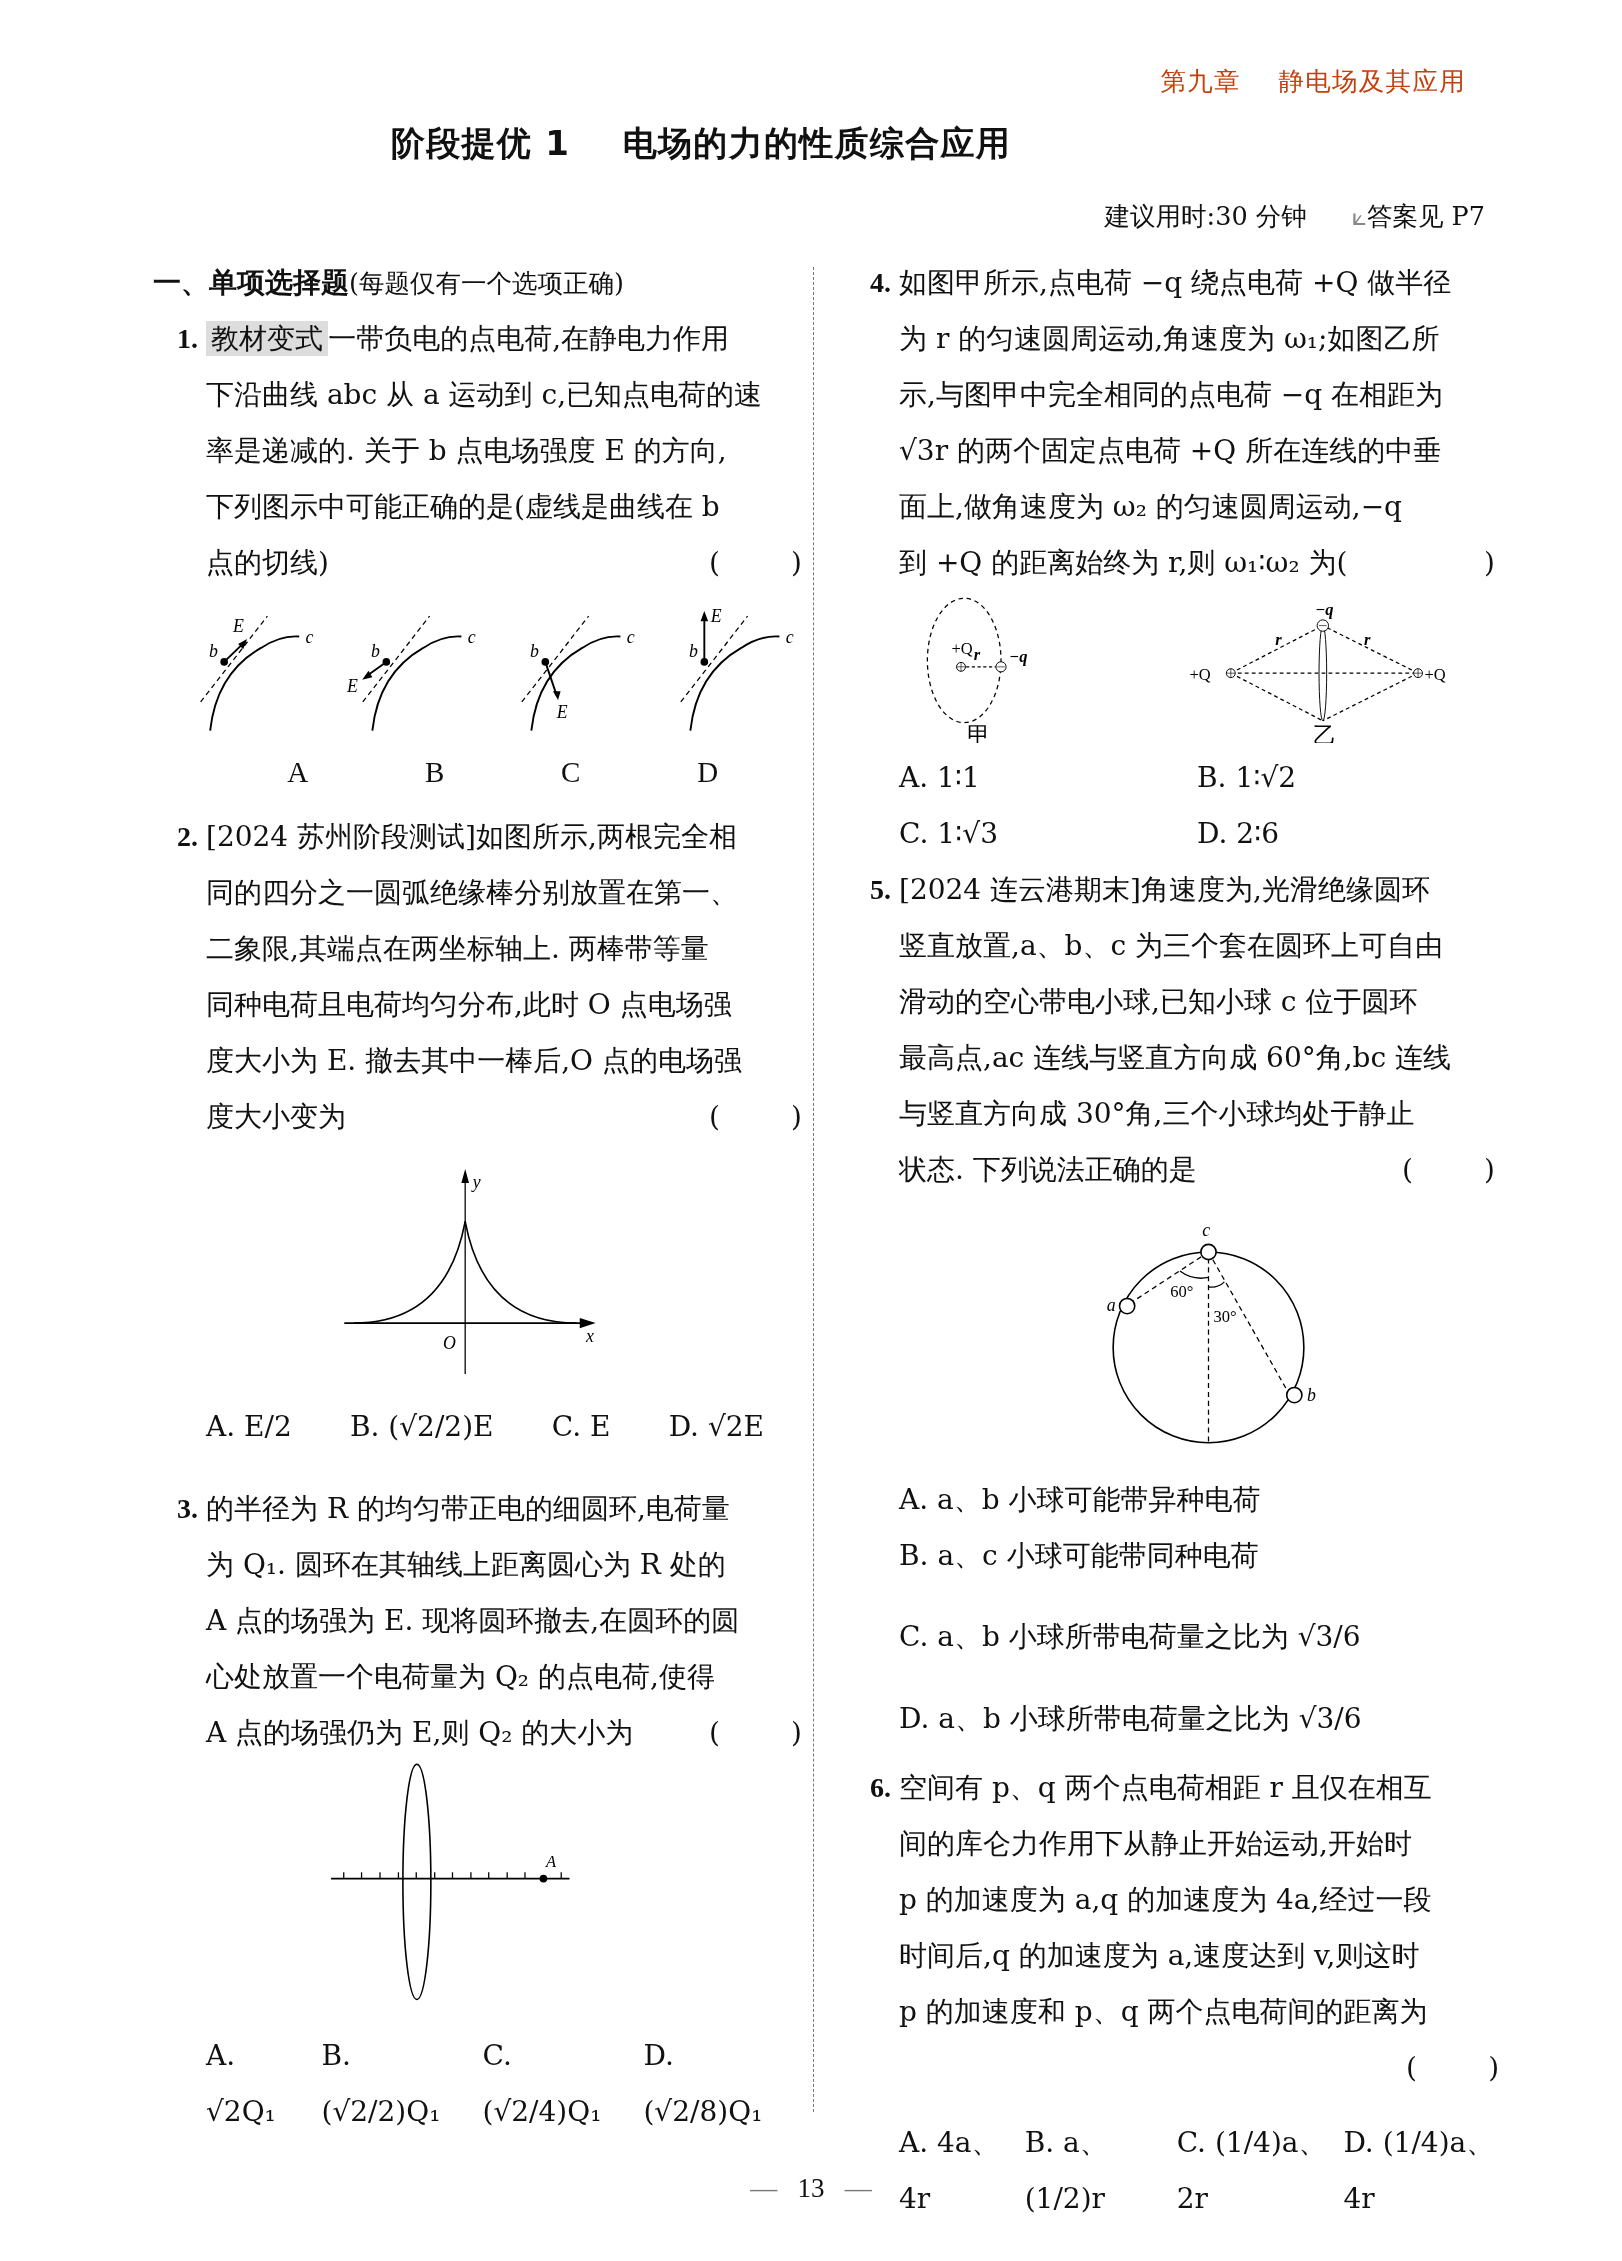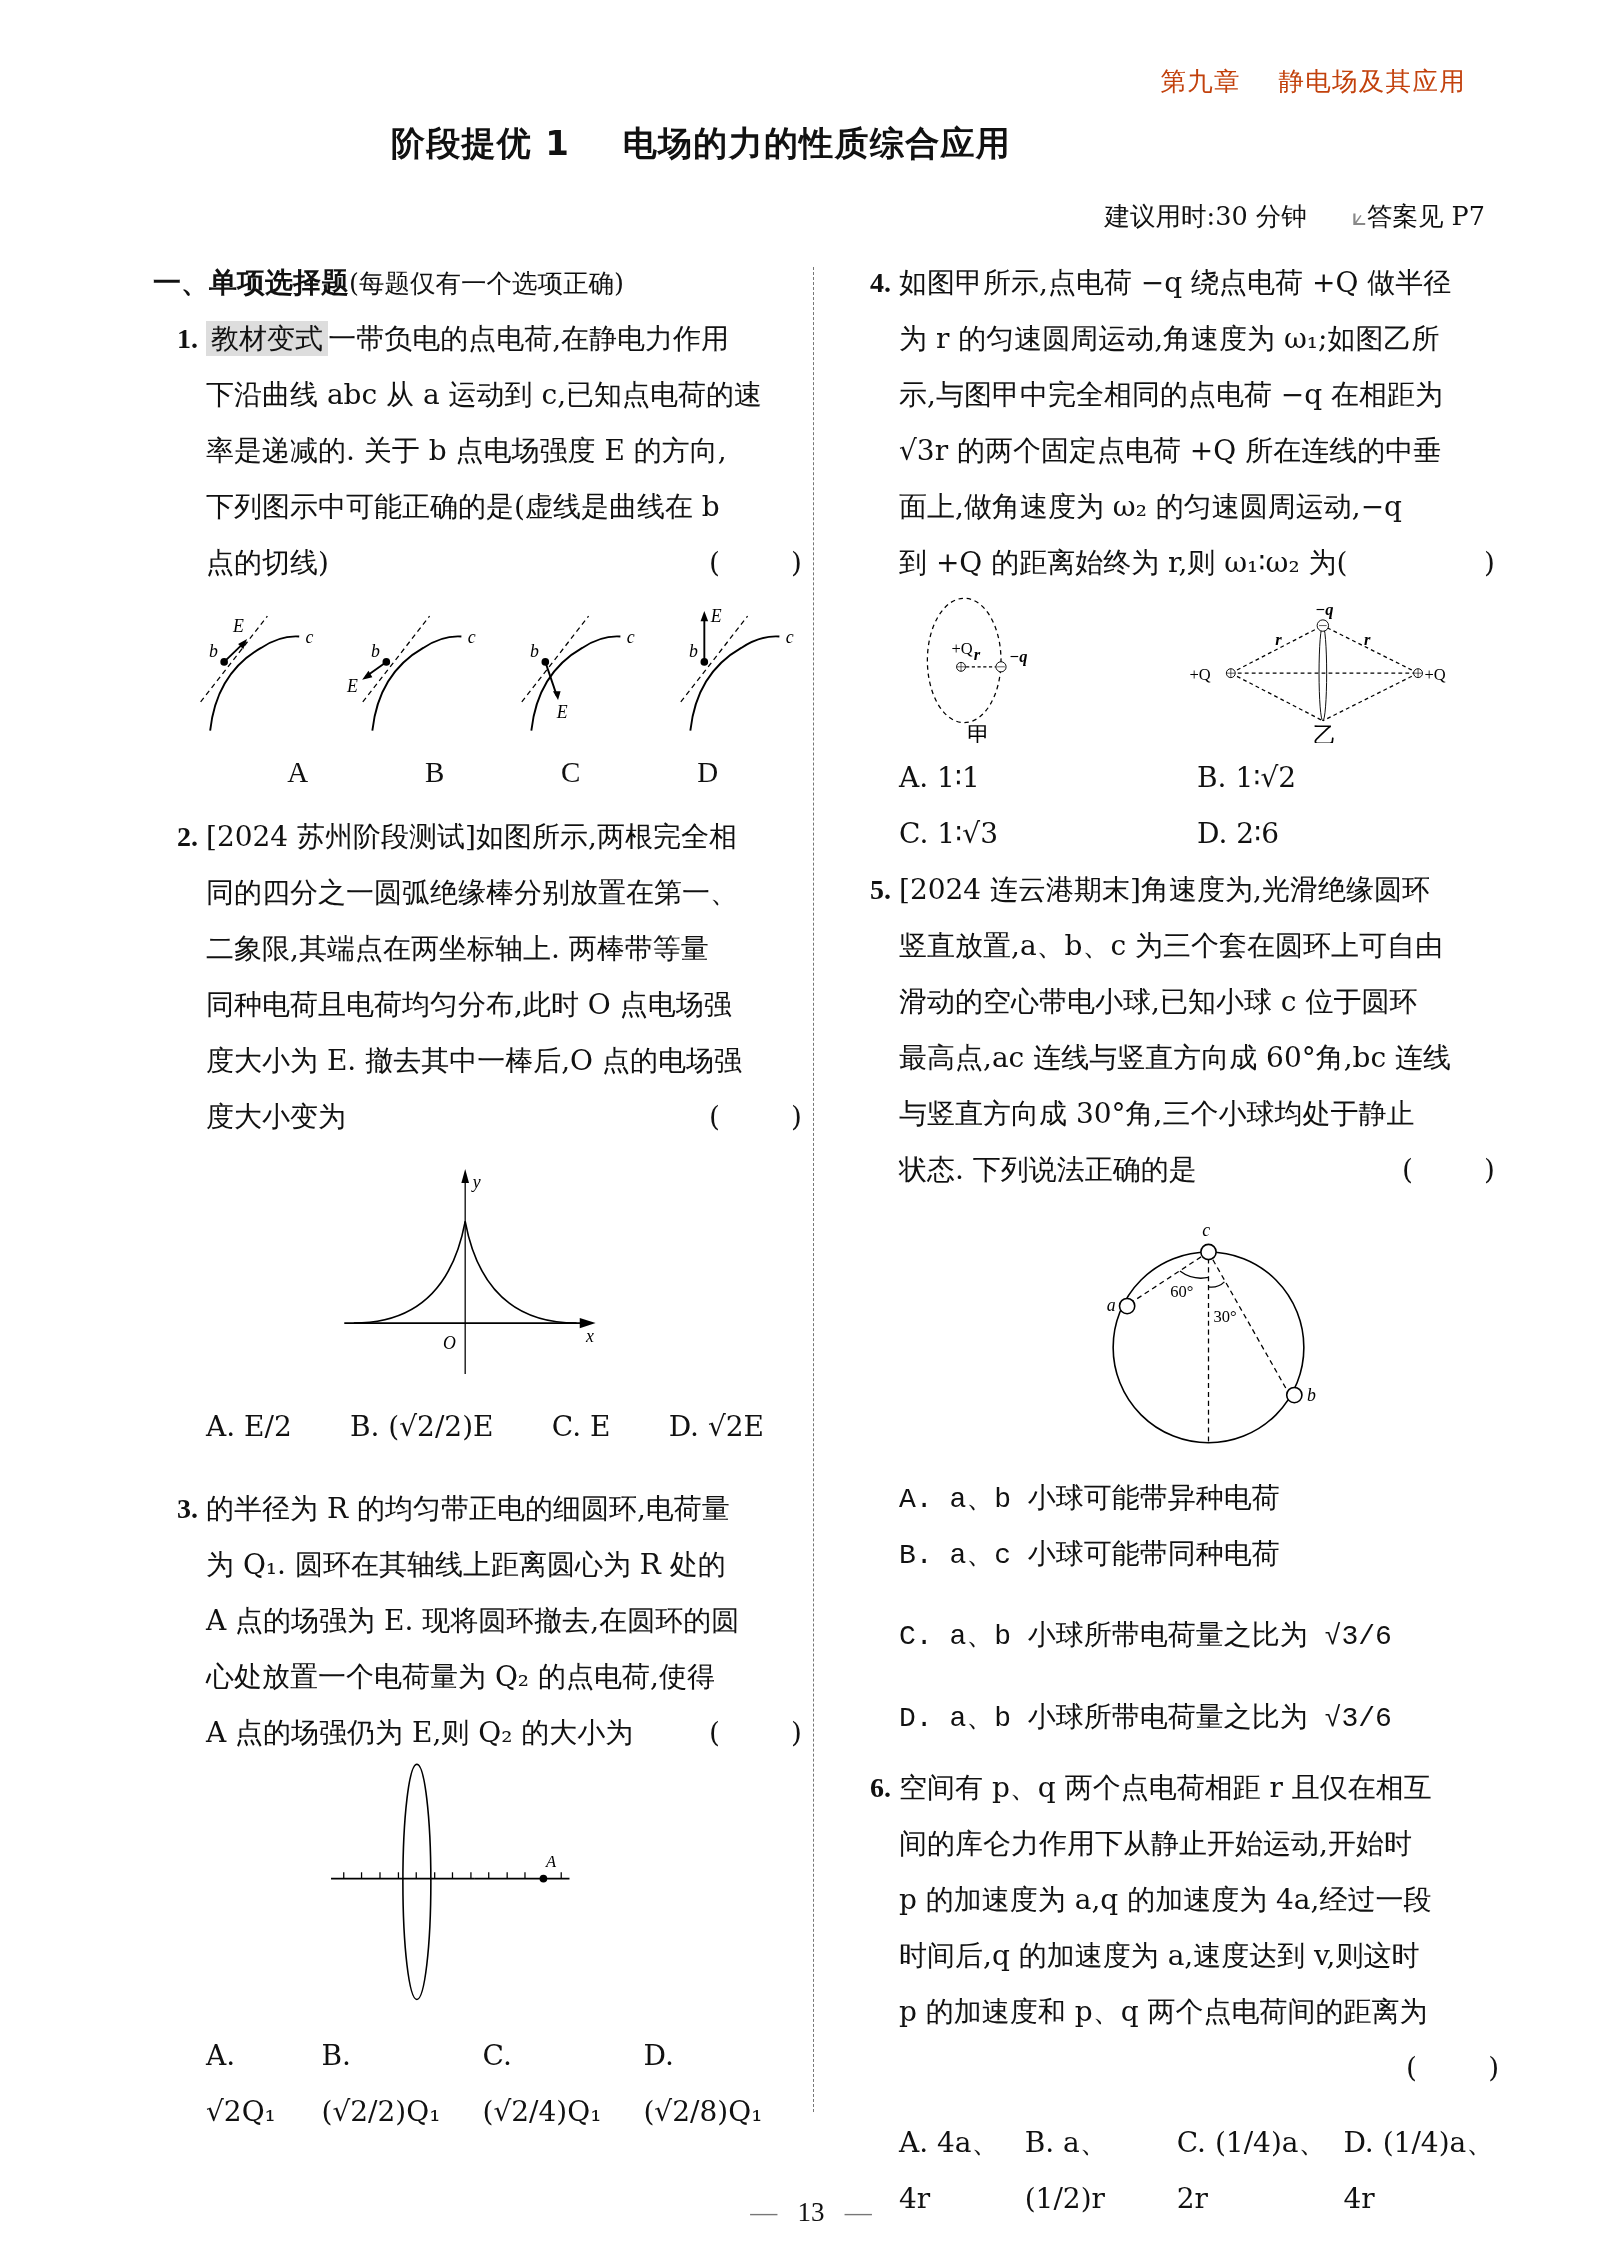--- a/index.html
+++ b/index.html
@@ -17,24 +17,24 @@
   .sec{font-weight:bold;font-family:"DejaVu Sans","Liberation Sans",sans-serif;}
   .sec .note{font-weight:normal;font-family:"DejaVu Serif",serif;font-size:25.5px;}
   .q{position:relative;padding-left:53px;margin:0;}
   .q .num{position:absolute;left:0;top:0;font-weight:bold;font-family:"Liberation Serif",serif;width:45px;text-align:right;}
   .q p{margin:0;text-align:justify;}
   .tag{background:#ddd;padding:1.3px 5.1px;}
   .paren{display:flex;justify-content:flex-end;}
   .paren span{display:inline-block;width:89px;display:flex;justify-content:space-between;}
   .opts{display:flex;justify-content:space-between;padding-left:53px;gap:16px;}
   .opts4{display:grid;grid-template-columns:1fr 1fr;padding-left:53px;}
-  .optline{padding-left:53px;font-family:Liberation Mono, monospace;}
+  .optline{padding-left:53px;}
   .fig{display:block;margin:0 auto;}
   .fig-labels{display:flex;justify-content:space-around;padding:0 25.5px 0 76px;font-family:"Liberation Serif",serif;font-size:29px;}
-  .pageno{left:0;width:1622px;text-align:center;top:2173px;font-size:27px;font-family:"Liberation Serif",serif;white-space:pre;margin-top:24px;}
+  .pageno{left:0;width:1622px;text-align:center;top:2173px;font-size:27px;font-family:"Liberation Serif",serif;white-space:pre;}
   .pageno .dash{color:#777;}
 </style>
 </head>
 <body>
 
 <div class="abs chapter">第九章    静电场及其应用</div>
 <div class="abs title">阶段提优 1    电场的力的性质综合应用</div>
 <div class="abs meta">
   <span>建议用时:30 分钟</span>
   <span><span class="arrow">⟀</span><span>答案见 P7</span></span>

